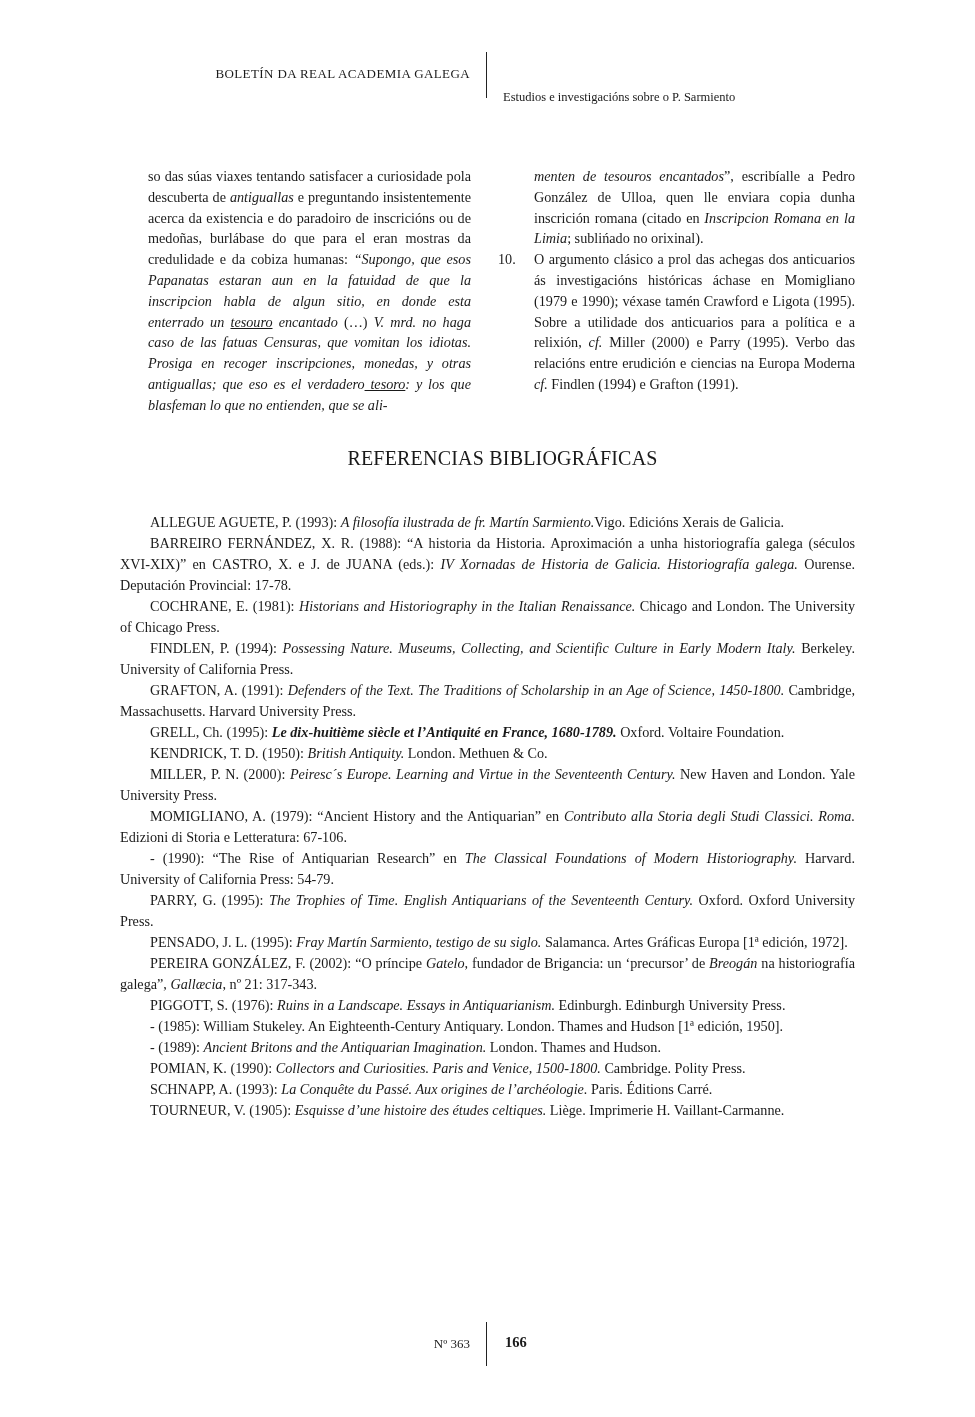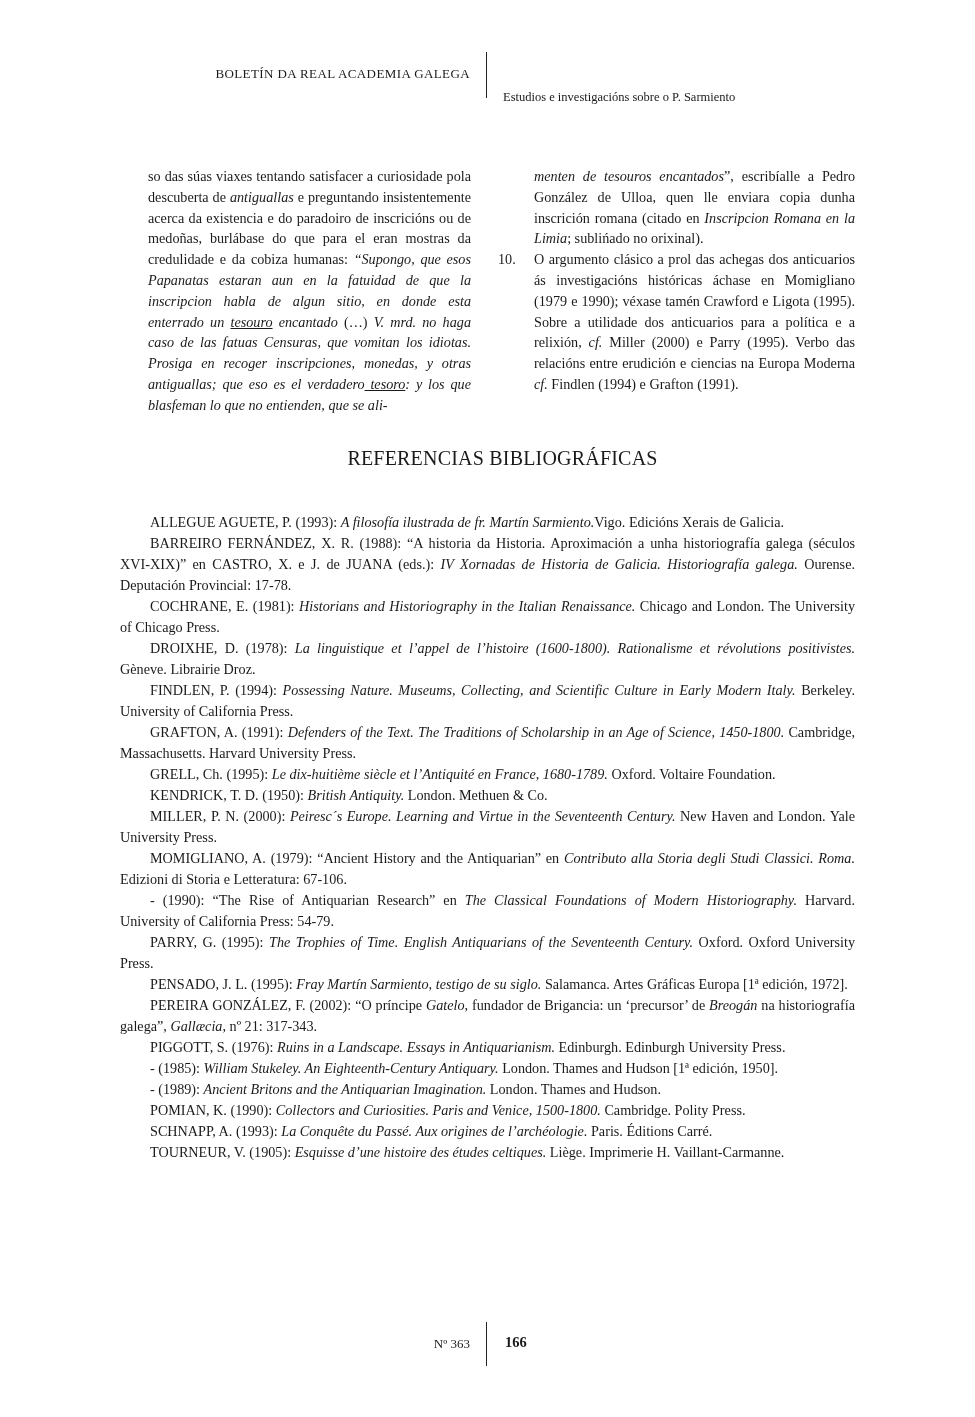--- a/index.html
+++ b/index.html
@@ -47,33 +47,32 @@
     <span><span>O argumento clásico a prol das achegas dos anticuarios ás investigacións históricas áchase en Momigliano (1979 e 1990); véxase tamén Crawford e Ligota (1995). Sobre a utilidade dos anticuarios para a política e a relixión, </span><span style="font-style: italic;">cf.</span><span> Miller (2000) e Parry (1995). Verbo das relacións entre erudición e ciencias na Europa Moderna </span><span style="font-style: italic;">cf.</span><span> Findlen (1994) e Grafton (1991).</span></span>
   </div>
 </div>
 
 <div class="section-title">REFERENCIAS BIBLIOGRÁFICAS</div>
 
 <div class="refs" id="refs">
     <p class="ref"><span>ALLEGUE AGUETE, P. (1993): </span><span style="font-style: italic;">A filosofía ilustrada de fr. Martín Sarmiento.</span><span>Vigo. Edicións Xerais de Galicia.</span></p>
     <p class="ref"><span>BARREIRO FERNÁNDEZ, X. R. (1988): “A historia da Historia. Aproximación a unha historiografía galega (séculos XVI-XIX)” en CASTRO, X. e J. de JUANA (eds.): </span><span style="font-style: italic;">IV Xornadas de Historia de Galicia. Historiografía galega.</span><span> Ourense. Deputación Provincial: 17-78.</span></p>
     <p class="ref"><span>COCHRANE, E. (1981): </span><span style="font-style: italic;">Historians and Historiography in the Italian Renaissance.</span><span> Chicago and London. The University of Chicago Press.</span></p>
-    <p class="ref"><span>DROIXHE, D. (1978): </span><span style="font-style: italic;">La linguistique et l’appel de l’histoire (1600-1800). Rationalisme et révolutions positivistes.</span><span> Gèneve. Librairie Droz.</span></p>
     <p class="ref"><span>FINDLEN, P. (1994): </span><span style="font-style: italic;">Possessing Nature. Museums, Collecting, and Scientific Culture in Early Modern Italy.</span><span> Berkeley. University of California Press.</span></p>
     <p class="ref"><span>GRAFTON, A. (1991): </span><span style="font-style: italic;">Defenders of the Text. The Traditions of Scholarship in an Age of Science, 1450-1800.</span><span> Cambridge, Massachusetts. Harvard University Press.</span></p>
-    <p class="ref"><span>GRELL, Ch. (1995): </span><span style="font-style: italic;">Le dix-huitième siècle et l’Antiquité en France, 1680-1789.</span><span> Oxford. Voltaire Foundation.</span></p>
+    <p class="ref"><span>GRELL, Ch. (1995): </span><span style="font-style: italic; font-weight: bold;">Le dix-huitième siècle et l’Antiquité en France, 1680-1789.</span><span> Oxford. Voltaire Foundation.</span></p>
     <p class="ref"><span>KENDRICK, T. D. (1950): </span><span style="font-style: italic;">British Antiquity.</span><span> London. Methuen &amp; Co.</span></p>
     <p class="ref"><span>MILLER, P. N. (2000): </span><span style="font-style: italic;">Peiresc´s Europe. Learning and Virtue in the Seventeenth Century.</span><span> New Haven and London. Yale University Press.</span></p>
     <p class="ref"><span>MOMIGLIANO, A. (1979): “Ancient History and the Antiquarian” en </span><span style="font-style: italic;">Contributo alla Storia degli Studi Classici. Roma.</span><span> Edizioni di Storia e Letteratura: 67-106.</span></p>
     <p class="ref"><span>- (1990): “The Rise of Antiquarian Research” en </span><span style="font-style: italic;">The Classical Foundations of Modern Historiography.</span><span> Harvard. University of California Press: 54-79.</span></p>
     <p class="ref"><span>PARRY, G. (1995): </span><span style="font-style: italic;">The Trophies of Time. English Antiquarians of the Seventeenth Century.</span><span> Oxford. Oxford University Press.</span></p>
     <p class="ref"><span>PENSADO, J. L. (1995): </span><span style="font-style: italic;">Fray Martín Sarmiento, testigo de su siglo.</span><span> Salamanca. Artes Gráficas Europa [1ª edición, 1972].</span></p>
     <p class="ref"><span>PEREIRA GONZÁLEZ, F. (2002): “O príncipe </span><span style="font-style: italic;">Gatelo</span><span>, fundador de Brigancia: un ‘precursor’ de </span><span style="font-style: italic;">Breogán</span><span> na historiografía galega”, </span><span style="font-style: italic;">Gallæcia</span><span>, nº 21: 317-343.</span></p>
     <p class="ref"><span>PIGGOTT, S. (1976): </span><span style="font-style: italic;">Ruins in a Landscape. Essays in Antiquarianism.</span><span> Edinburgh. Edinburgh University Press.</span></p>
-    <p class="ref"><span>- (1985): </span><span style="font-style: italic; margin-top: 16px;">William Stukeley. An Eighteenth-Century Antiquary.</span><span> London. Thames and Hudson [1ª edición, 1950].</span></p>
+    <p class="ref"><span>- (1985): </span><span style=" margin-top: 16px;">William Stukeley. An Eighteenth-Century Antiquary.</span><span> London. Thames and Hudson [1ª edición, 1950].</span></p>
     <p class="ref"><span>- (1989): </span><span style="font-style: italic;">Ancient Britons and the Antiquarian Imagination.</span><span> London. Thames and Hudson.</span></p>
     <p class="ref"><span>POMIAN, K. (1990): </span><span style="font-style: italic;">Collectors and Curiosities. Paris and Venice, 1500-1800.</span><span> Cambridge. Polity Press.</span></p>
     <p class="ref"><span>SCHNAPP, A. (1993): </span><span style="font-style: italic;">La Conquête du Passé. Aux origines de l’archéologie.</span><span> Paris. Éditions Carré.</span></p>
     <p class="ref"><span>TOURNEUR, V. (1905): </span><span style="font-style: italic;">Esquisse d’une histoire des études celtiques.</span><span> Liège. Imprimerie H. Vaillant-Carmanne.</span></p>
   </div>
 
 <div class="footer">
   <div class="issue">Nº 363</div>
   <div class="rule"></div>
   <div class="page">166</div>

